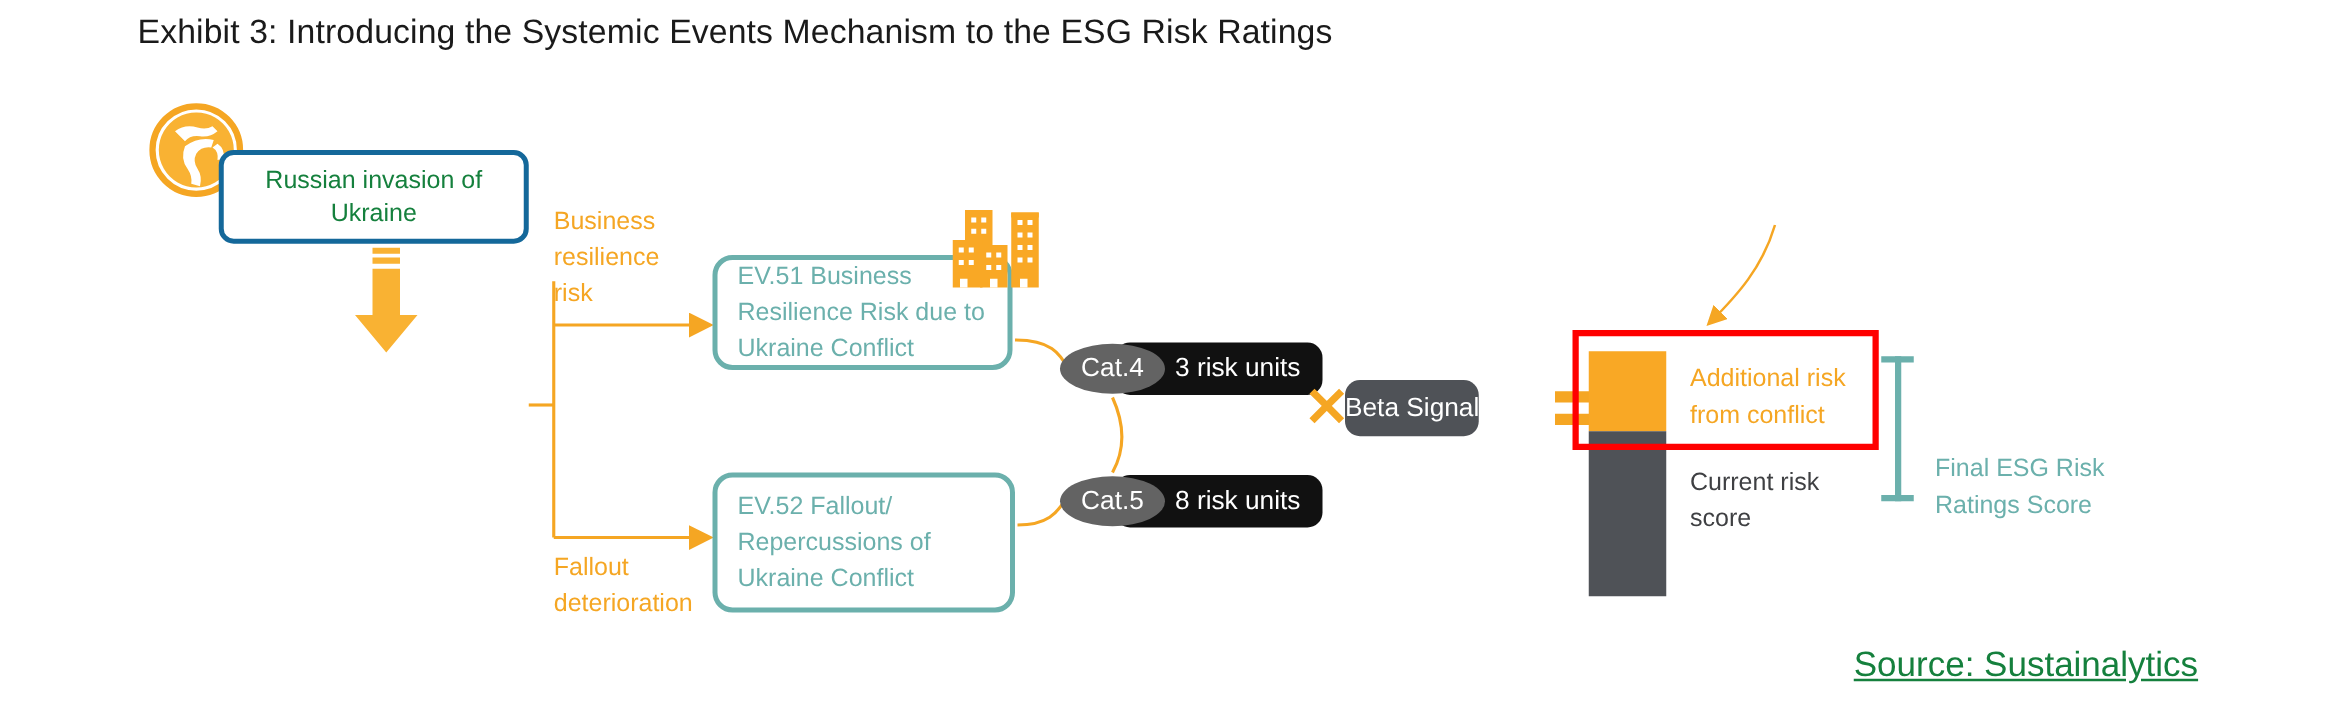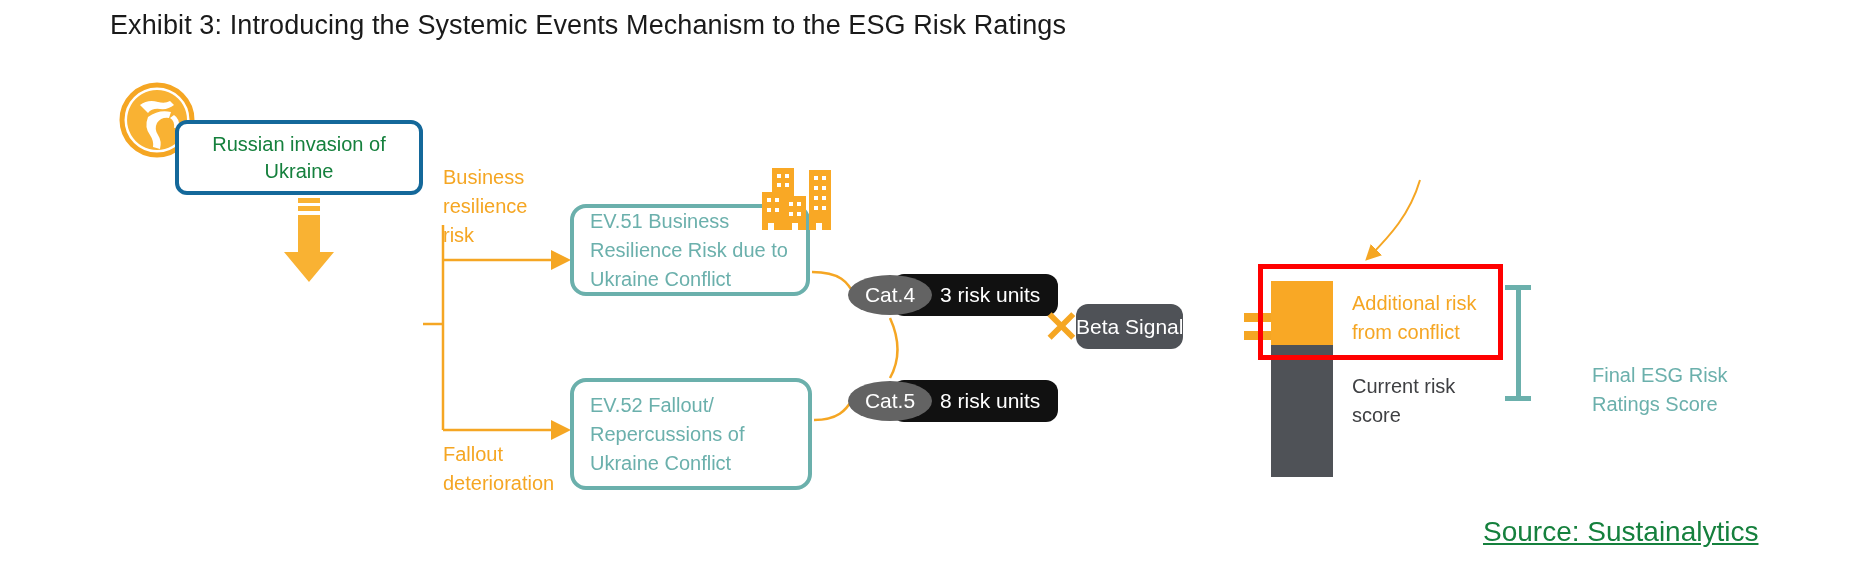--- a/index.html
+++ b/index.html
@@ -204,21 +204,20 @@
   #final-bracket .vline { position: absolute; left: 11px; top: 0; width: 5px; height: 116px; background: #6bb0ac; }
   #final-bracket .cap { position: absolute; left: 0; width: 26px; height: 5px; background: #6bb0ac; }
   #final-bracket .cap.top { top: 0; }
   #final-bracket .cap.bottom { bottom: 0; }
   #label-final {
     left: 1548px; top: 361px;
     width: 170px;
     color: #6bb0ac;
     font-size: 20px;
     line-height: 29px;
-    margin-left: 44px;
   }
 
   
   #source {
     left: 1483px; top: 516px;
     font-size: 28px;
     color: #15803d;
     white-space: nowrap;
     text-decoration: underline;
   }

